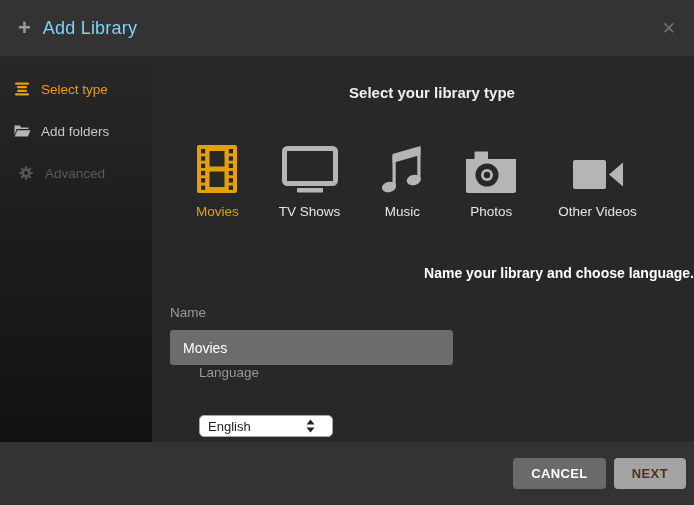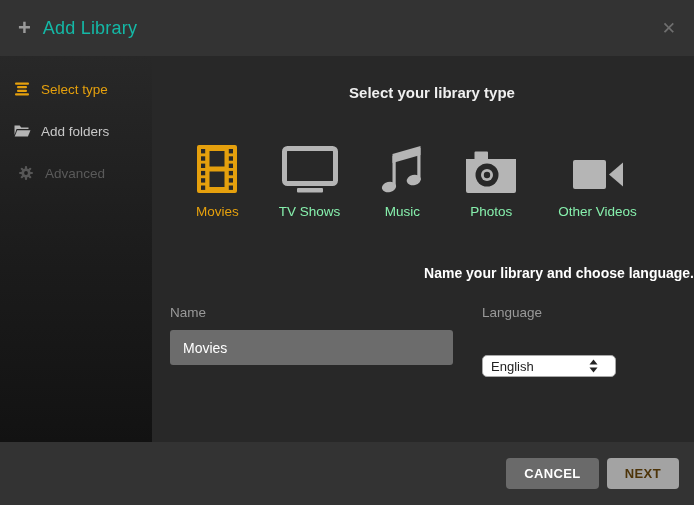--- a/index.html
+++ b/index.html
@@ -19,21 +19,21 @@
     height: 56px; flex: 0 0 56px;
     background: #333333;
     display: flex; align-items: center;
     padding: 0 18px;
   }
   .header .plus {
     color: #9a9a9a; font-size: 22px; font-weight: 700;
     margin-right: 12px; line-height: 1;
   }
   .header .title {
-    color: #14b8a6; font-size: 18px; font-weight: 400;
+    color: #7dd3fc; font-size: 18px; font-weight: 400;
     letter-spacing: .2px;
   }
   .header .close {
     margin-left: auto;
     color: #6f6f6f; font-size: 17px; font-weight: 700;
     cursor: pointer; line-height: 1;
   }
 
   
   .body { flex: 1 1 auto; display: flex; }
@@ -59,29 +59,29 @@
     margin-bottom: 40px;
     text-align: center;
   }
 
   .type-row { display: flex; align-items: flex-end; gap: 40px; margin-left: 26px; }
   .type-item {
     display: flex; flex-direction: column; align-items: center;
     cursor: pointer;
   }
   .type-item .t-icon { height: 52px; display: flex; align-items: flex-end; justify-content: center; }
-  .type-item .t-label { margin-top: 11px; font-size: 13.5px; color: #86efac; }
+  .type-item .t-label { margin-top: 11px; font-size: 13.5px; color: #e5e5e5; }
   .type-item.selected .t-label { color: #e5a00d; }
 
   .name-section-title {
     margin-top: 46px;
     color: #ffffff; font-size: 14px; font-weight: 700; text-align: right;
   }
 
-  .fields-row { display: flex; margin-top: 24px; }
+  .fields-row { display: flex; margin-top: 24px; flex-direction: column; }
   .field-label { color: #999999; font-size: 13.5px; margin-bottom: 10px; }
   .name-col { width: 283px; }
   .name-input {
     width: 283px; height: 35px;
     background: #6c6c6c; border: none; border-radius: 3px;
     color: #ffffff; font-size: 14px; padding: 0 13px;
     font-family: inherit; outline: none;
   }
   .lang-col { margin-left: 29px; position: relative; }
   .lang-select-wrap { position: relative; width: 122px; margin-top: 35px; }
@@ -97,21 +97,21 @@
   .lang-arrows {
     position: absolute; right: 6px; top: 50%; transform: translateY(-50%);
     pointer-events: none; display: flex;
   }
 
   
   .footer {
     height: 63px; flex: 0 0 63px;
     background: #333333;
     display: flex; align-items: center; justify-content: flex-end;
-    padding-right: 15px; gap: 8px;
+    padding-right: 8px; gap: 8px;
   }
   .btn {
     border: none; border-radius: 4px;
     height: 31px; padding: 0 18px;
     font-size: 13px; font-weight: 700; letter-spacing: .4px;
     font-family: inherit; cursor: pointer;
   }
   .btn.cancel { background: #6a6a6a; color: #ffffff; }
   .btn.next   { background: #a3a3a3; color: #4d3409; text-align: right; }
 </style>

